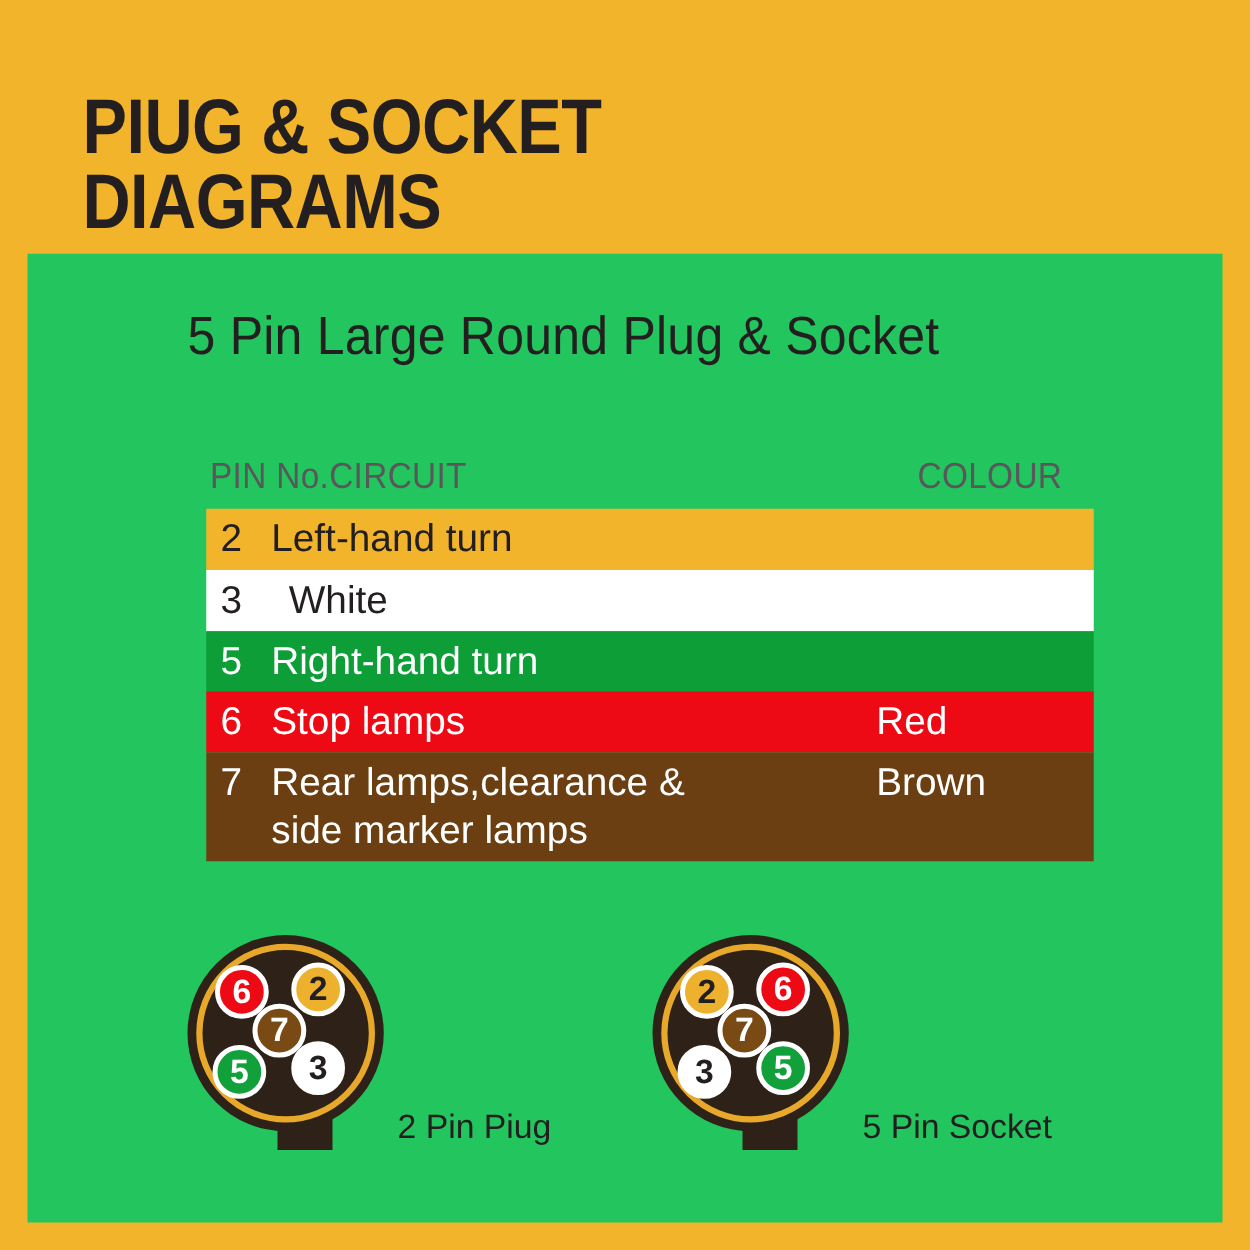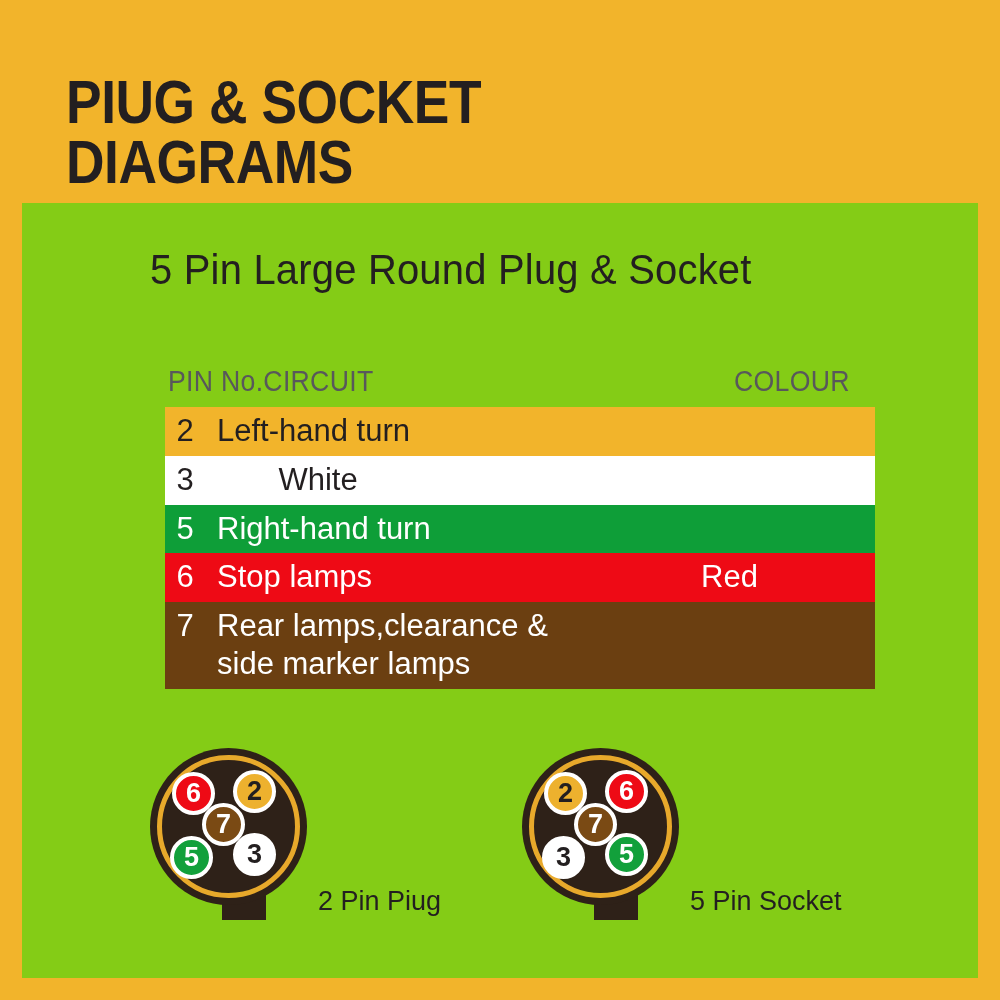--- a/index.html
+++ b/index.html
@@ -44,21 +44,21 @@
     white-space: pre-line;
   }
 
   
   #card {
     position: absolute;
     left: 22px;
     top: 203px;
     width: 956px;
     height: 775px;
-    background: #84cc16;
+    background: #22c55e;
   }
 
   
   #subtitle {
     position: absolute;
     left: 128px;
     top: 42px;
     font-family: "Liberation Sans Narrow", "Liberation Sans", sans-serif;
     font-size: 43px;
     font-weight: normal;
@@ -230,35 +230,36 @@
         <span class="th-colour">COLOUR</span>
       </div>
 
       <div id="table-body">
           <div class="trow" style="background: rgb(242, 180, 43); color: rgb(35, 31, 32);">
             <span class="cell-pin">2</span>
             <span class="cell-circuit">Left-hand turn</span>
           </div>
           <div class="trow" style="background: rgb(255, 255, 255); color: rgb(35, 31, 32);">
             <span class="cell-pin">3</span>
-            <span class="cell-colour" style="color: rgb(35, 31, 32); text-align: center;">White</span>
+            <span class="cell-colour" style="color: rgb(35, 31, 32);">White</span>
           </div>
           <div class="trow" style="background: rgb(14, 158, 56); color: rgb(255, 255, 255);">
             <span class="cell-pin">5</span>
             <span class="cell-circuit">Right-hand turn</span>
           </div>
           <div class="trow" style="background: rgb(238, 10, 21); color: rgb(255, 255, 255);">
             <span class="cell-pin">6</span>
             <span class="cell-circuit">Stop lamps</span>
             <span class="cell-colour" style="color: rgb(255, 255, 255);">Red</span>
           </div>
           <div class="trow" style="background: rgb(107, 63, 17); color: rgb(255, 255, 255);">
             <span class="cell-pin">7</span>
             <span class="cell-circuit">Rear lamps,clearance &amp;
 side marker lamps</span>
+            <span class="cell-colour" style="color: rgb(255, 255, 255);">Brown</span>
           </div>
         </div>
 
     </div>
 
     <div id="diagrams">
 
       <div class="connector" id="connector-plug">
         <div class="stem"></div>
         <div class="body-ring">

